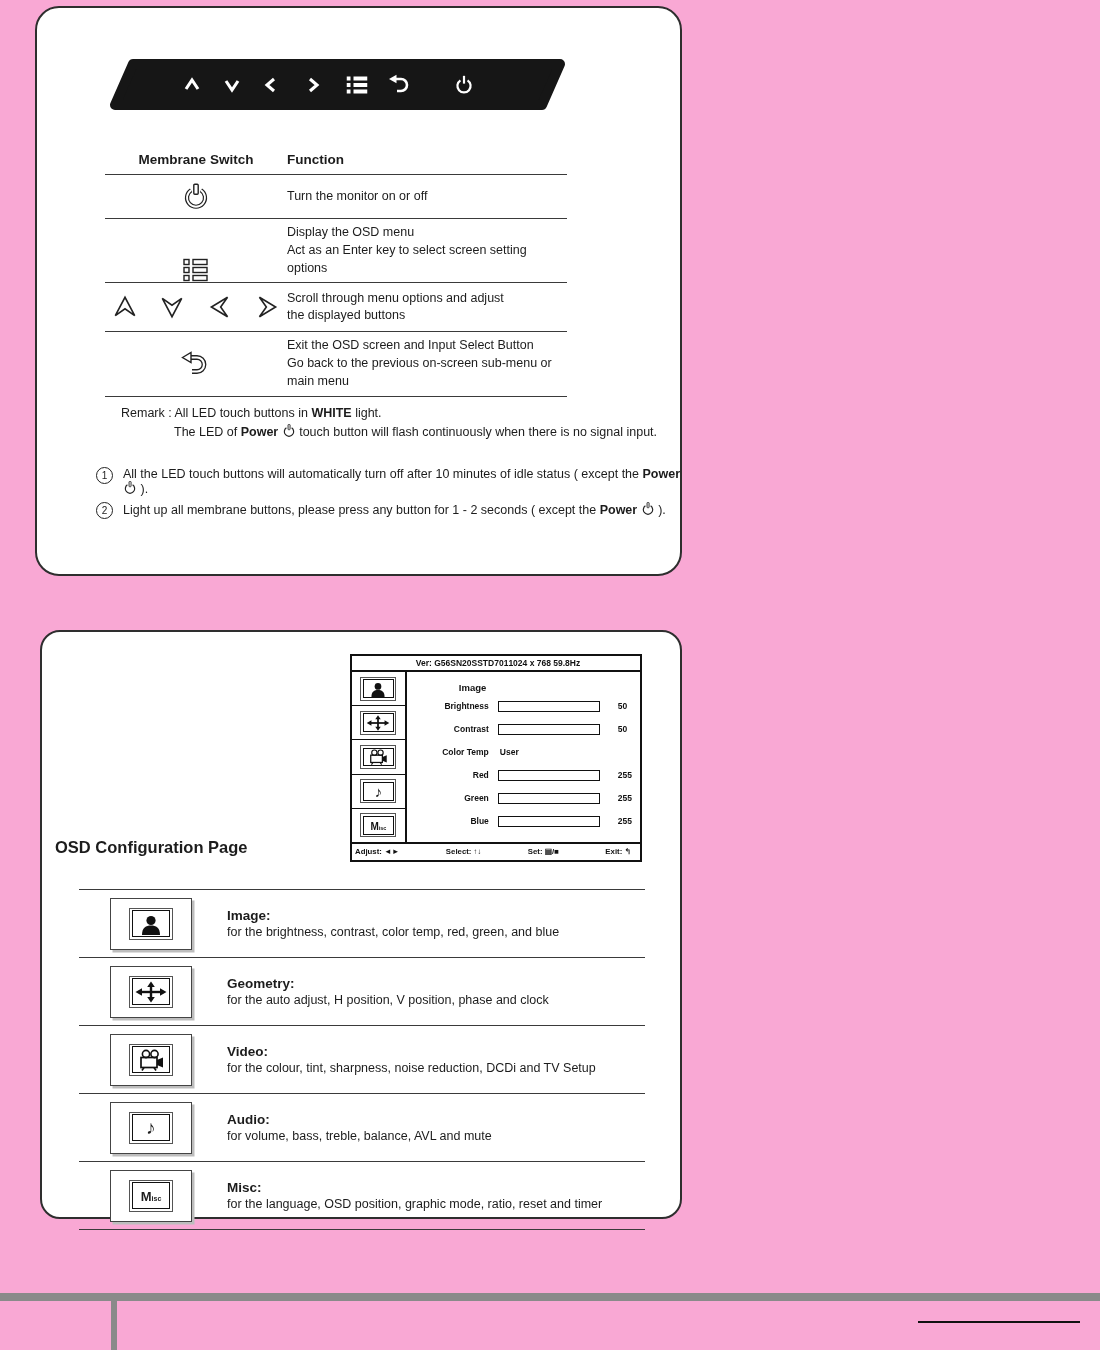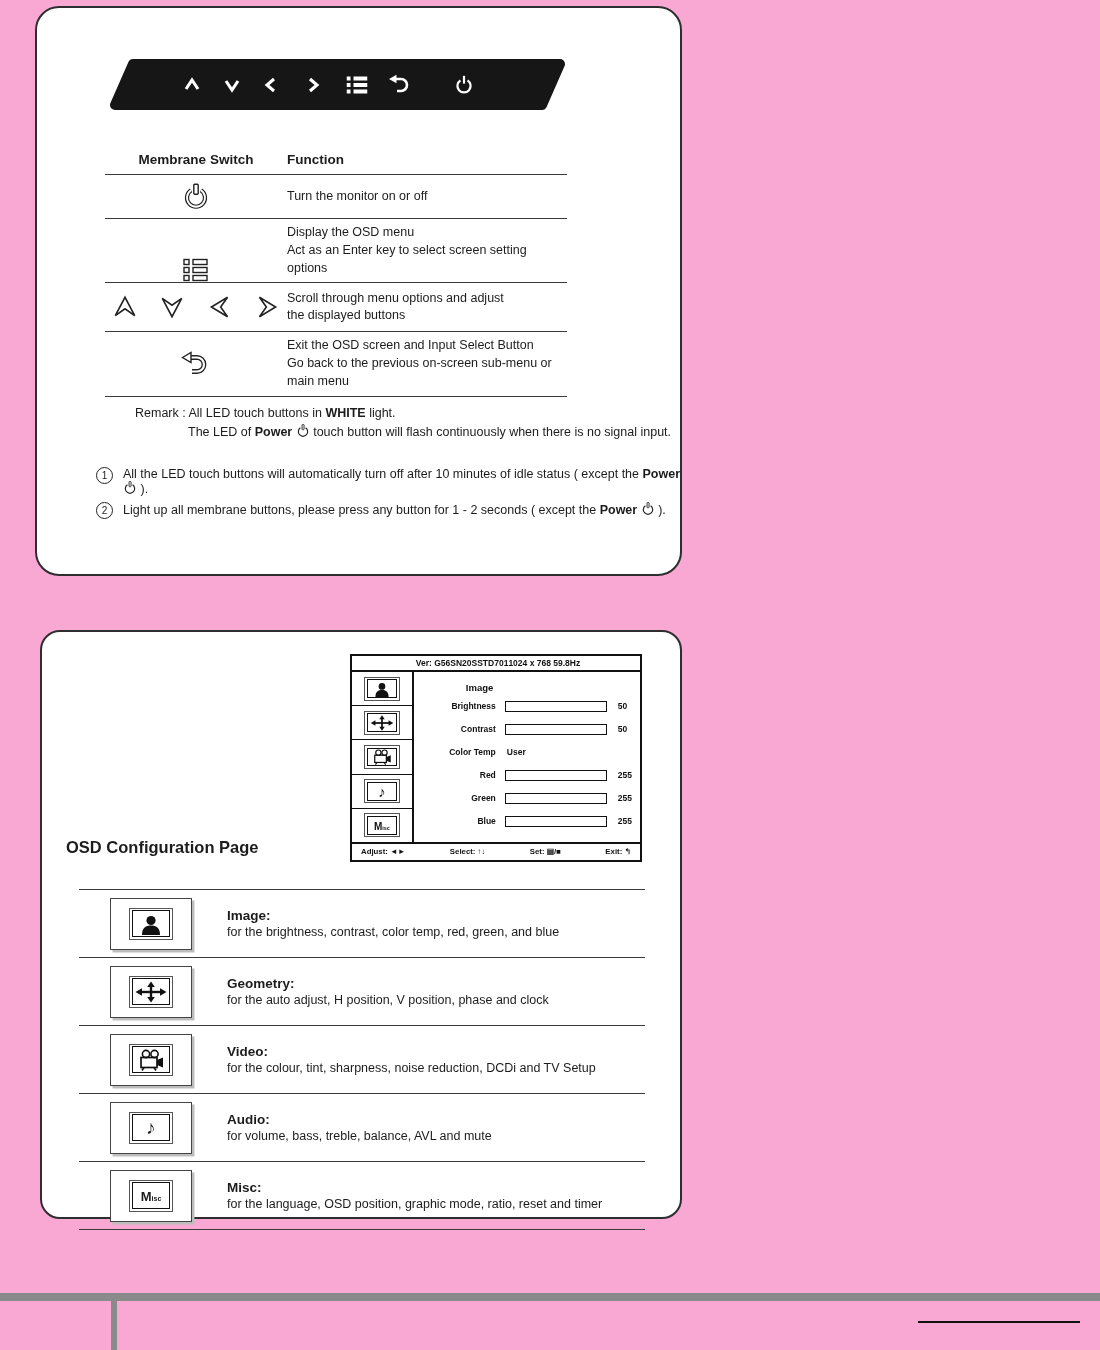--- a/index.html
+++ b/index.html
@@ -21,21 +21,21 @@
   .fn-head .c1{width:182px;text-align:center;}
   .fn-head .c2{flex:1;}
   .fn-row{display:flex;align-items:center;border-top:1.4px solid #3a3a3a;}
   .fn-row:last-child{border-bottom:1.4px solid #3a3a3a;}
   .fn-row .c1{width:182px;display:flex;justify-content:center;align-items:center;line-height:0;}
   .fn-row .c1.spread{justify-content:space-between;padding:0 6px;box-sizing:border-box;}
   .fn-row .c2{flex:1;line-height:1.42;padding:5px 0;}
   .h43{min-height:43px;} .h46{min-height:46px;align-items:flex-end;} .h48{min-height:48px;} .h62{min-height:62px;}
 
   
-  .remark{position:absolute;left:98px;top:397px;font-size:12.5px;line-height:1.3;}
+  .remark{position:absolute;left:84px;top:397px;font-size:12.5px;line-height:1.3;}
   .remark .l2{margin-left:53px;margin-top:3px;}
   .note{position:absolute;left:59px;display:flex;gap:10px;align-items:flex-start;font-size:12.5px;}
   .note-num{width:15px;height:15px;border:1.3px solid #222;border-radius:50%;font-size:10px;font-weight:400;
             display:flex;align-items:center;justify-content:center;flex:none;margin-top:0;}
   .pw-inline{display:inline-block;vertical-align:-2px;line-height:0;}
   b{font-weight:700;}
 
   
   .osd{position:absolute;left:308px;top:22px;width:292px;height:208px;border:2px solid #111;
        display:flex;flex-direction:column;font-weight:700;color:#111;background:#fff;box-sizing:border-box;}
@@ -43,37 +43,37 @@
   .osd-mid{flex:1;display:flex;min-height:0;}
   .osd-side{width:60px;border-right:2px solid #111;display:flex;flex-direction:column;}
   .osd-cell{flex:1;border-bottom:1.6px solid #111;display:flex;align-items:center;justify-content:center;}
   .osd-cell:last-child{border-bottom:none;}
   .osd-main{flex:1;font-size:8.5px;padding:4px 8px 0 0;}
   .osd-title{font-size:9.5px;margin:6px 0 8px 52px;}
   .osd-row{display:flex;align-items:flex-start;height:23px;}
   .osd-label{width:82px;text-align:right;padding-right:9px;flex:none;}
   .osd-bar{width:100px;height:9px;border:1.5px solid #111;background:#fff;flex:none;}
   .osd-fill{height:100%;background:#111;}
-  .osd-val{margin-left:11px;}
+  .osd-val{margin-left:18px;}
   .osd-user{margin-left:2px;}
-  .osd-bot{display:flex;justify-content:space-between;border-top:2px solid #111;font-size:7.8px;padding:3px 9px 4px 9px;}
+  .osd-bot{display:flex;justify-content:space-between;border-top:2px solid #111;font-size:7.8px;padding:3px 9px 4px 3px;}
 
   
   .mini{border:1.3px solid #555;background:#fff;padding:1.6px;display:flex;}
   .mini-in{border:1.4px solid #111;background:#fff;flex:1;display:flex;align-items:center;justify-content:center;line-height:0;}
   .mini.sb{width:36px;height:24px;box-sizing:border-box;}
   .mini.lg{width:44px;height:32px;box-sizing:border-box;}
   .note-glyph{font-size:15px;line-height:1;font-weight:400;}
   .note-glyph.lg{font-size:19px;}
   .misc-txt{font-weight:700;line-height:1;}
   .misc-txt .M{font-size:10px;} .misc-txt .sub{font-size:5.5px;}
   .misc-txt.lg .M{font-size:13px;} .misc-txt.lg .sub{font-size:7px;}
 
   
-  .cfg-title{position:absolute;left:24px;top:206px;font-size:16.5px;font-weight:700;}
+  .cfg-title{position:absolute;left:13px;top:206px;font-size:16.5px;font-weight:700;}
   .cfg-items{position:absolute;left:37px;top:257px;width:566px;border-top:1.6px solid #3a3a3a;}
   .cfg-item{height:67px;border-bottom:1.6px solid #3a3a3a;display:flex;align-items:center;}
   .cfg-iconbox{width:80px;height:50px;margin-left:31px;border:1.3px solid #444;background:#fff;
                box-shadow:2.5px 2.5px 0 #bdbdbd;display:flex;align-items:center;justify-content:center;flex:none;}
   .cfg-text{margin-left:35px;}
   .cfg-name{font-weight:700;font-size:13.5px;}
   .cfg-desc{font-size:12.5px;margin-top:2px;}
 
   
   .footer-bar{position:absolute;left:0;top:1293px;width:1100px;height:8px;background:#8a8a8a;}

